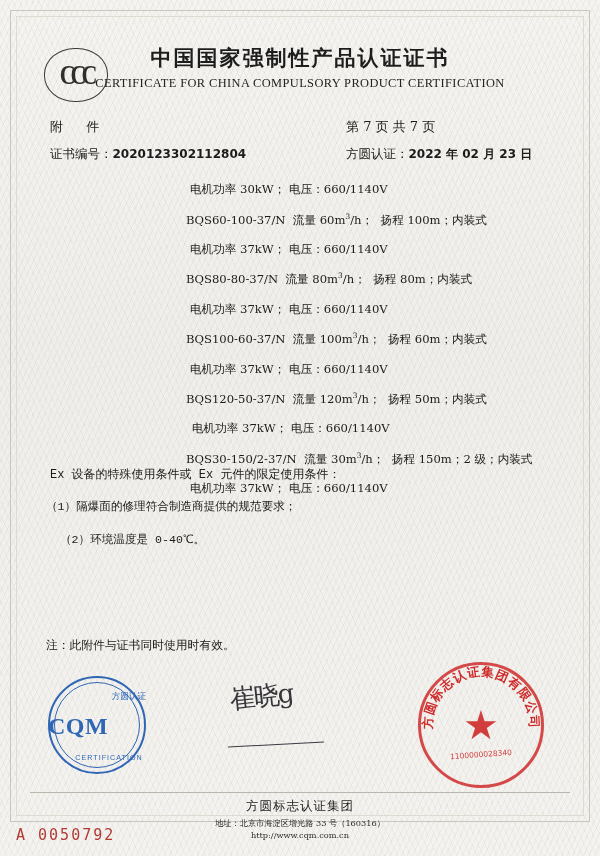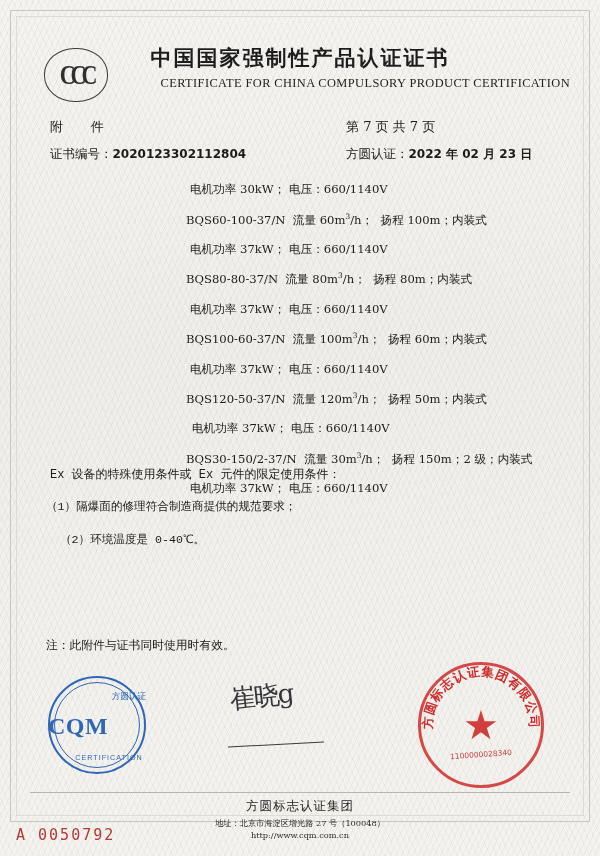--- a/index.html
+++ b/index.html
@@ -84,21 +84,21 @@
     font-size: 21px;
     font-weight: bold;
     letter-spacing: 2px;
     color: #1d1d1d;
   }
   .title-en {
     position: absolute;
     left: 0;
     top: 34px;
     width: 100%;
-    text-align: right;
+    text-align: center;
     font-family: "Liberation Serif", serif;
     font-size: 12.4px;
     letter-spacing: 0.4px;
     color: #232323;
   }
 
   
   .meta {
     position: absolute;
     left: 46px;
@@ -107,21 +107,21 @@
     height: 52px;
     font-family: "DejaVu Sans", sans-serif;
     color: #1b1b1b;
   }
   .meta-label {
     position: absolute;
     left: 4px;
     top: 0;
     font-size: 13px;
     letter-spacing: 10px;
-    font-family: Liberation Mono, monospace;
+    font-family: Liberation Serif, serif;
   }
   .meta-pages {
     position: absolute;
     left: 300px;
     top: 0;
     font-size: 13px;
     font-family: "DejaVu Serif", serif;
   }
   .meta-certno {
     position: absolute;
@@ -440,18 +440,18 @@
     </svg>
     <div class="seal-star">
         <span>★</span>
       </div>
     <div class="seal-code">1100000028340</div>
   </div>
 
   <div class="footer-rule"></div>
   <div class="footer">
     <div class="footer-org">方圆标志认证集团</div>
-    <div class="footer-addr">地址：北京市海淀区增光路 27 号（100048）</div>
+    <div class="footer-addr">地址：北京市海淀区增光路 33 号（160316）</div>
     <div class="footer-addr">http://www.cqm.com.cn</div>
   </div>
 
   <div class="serial">A 0050792</div>
 </div>
 
 </body></html>

